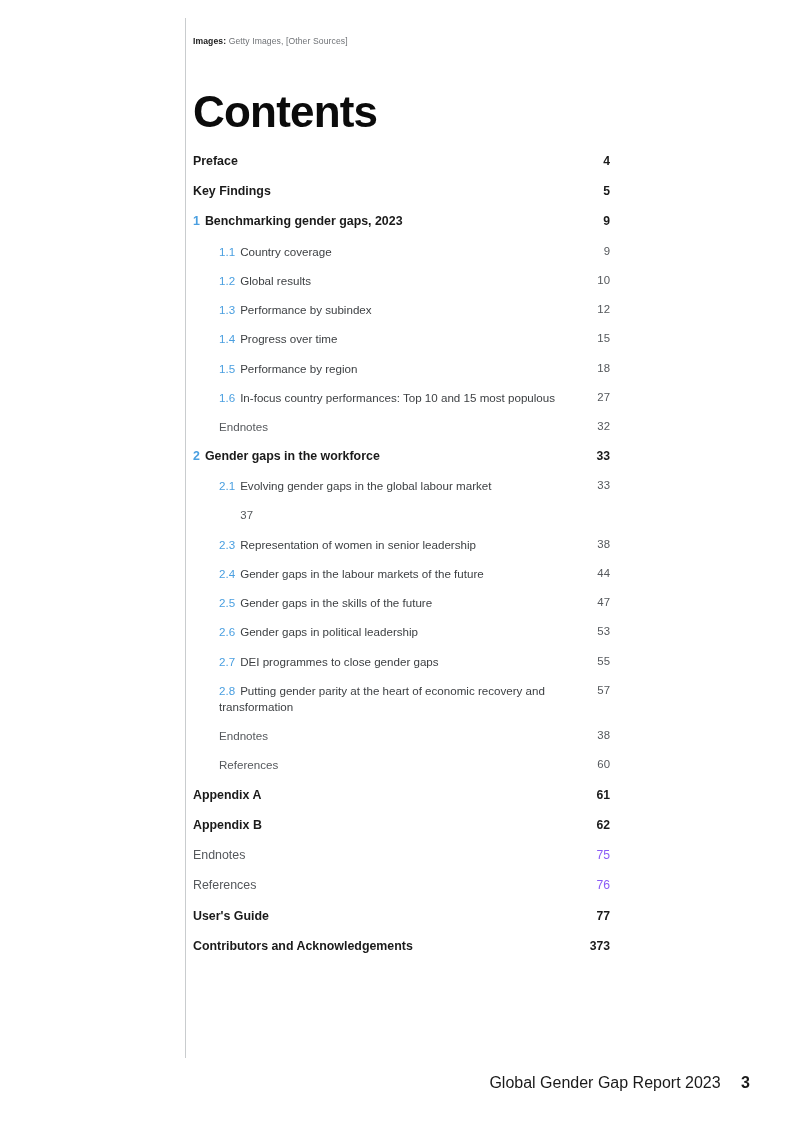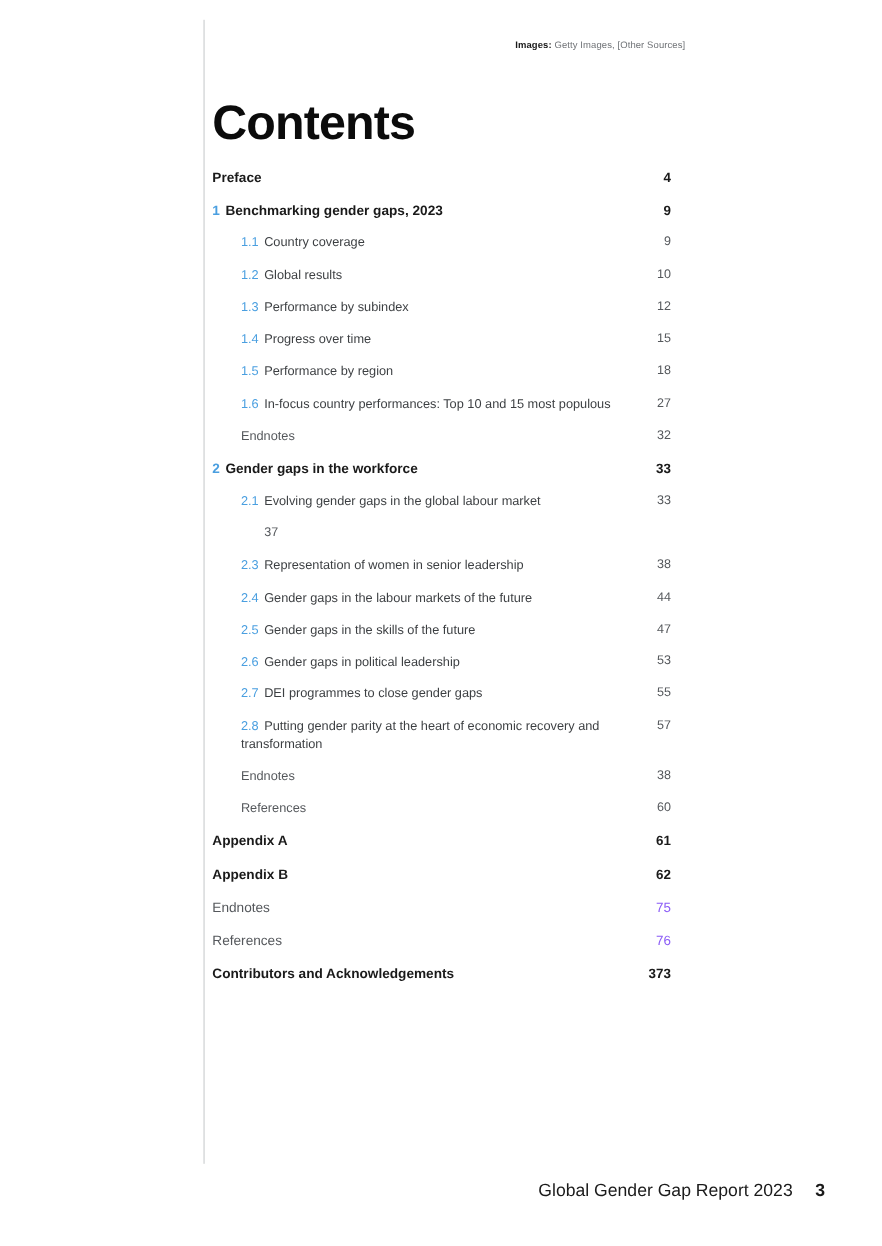--- a/index.html
+++ b/index.html
@@ -38,21 +38,20 @@
     top: 18px;
     width: 430px;
   }
 
   .credit {
     font-size: 8.6px;
     color: #6f7276;
     letter-spacing: 0.1px;
     margin-top: 18px;
     white-space: nowrap;
-    text-align: right;
   }
   .credit b {
     color: #1a1a1a;
     font-weight: 700;
   }
 
   h1.title {
     font-size: 44px;
     font-weight: 700;
     letter-spacing: -0.8px;
@@ -184,20 +183,24 @@
       <span>Getty Images, [Other Sources]</span>
     </div>
     <h1 class="title">Contents</h1>
   </div>
 
   <div class="toc" id="toc-list">
       <div class="row lvl0">
         <div class="label"><span>Preface</span></div>
         <div class="page-num">4</div>
       </div>
+      <div class="row lvl0">
+        <div class="label"><span>Key Findings</span></div>
+        <div class="page-num">5</div>
+      </div>
       <div class="row lvl1">
         <div class="label"><span class="num">1</span><span>Benchmarking gender gaps, 2023</span></div>
         <div class="page-num">9</div>
       </div>
       <div class="row lvl2">
         <div class="label"><span class="num">1.1</span><span>Country coverage</span></div>
         <div class="page-num">9</div>
       </div>
       <div class="row lvl2">
         <div class="label"><span class="num">1.2</span><span>Global results</span></div>
@@ -274,20 +277,24 @@
         <div class="label"><span>Appendix B</span></div>
         <div class="page-num">62</div>
       </div>
       <div class="row lvl0light">
         <div class="label"><span>Endnotes</span></div>
         <div class="page-num">75</div>
       </div>
       <div class="row lvl0light">
         <div class="label"><span>References</span></div>
         <div class="page-num">76</div>
+      </div>
+      <div class="row lvl0">
+        <div class="label"><span>User's Guide</span></div>
+        <div class="page-num">77</div>
       </div>
       <div class="row lvl0">
         <div class="label"><span>Contributors and Acknowledgements</span></div>
         <div class="page-num">373</div>
       </div>
     </div>
 
   <div class="footer">
     <span>Global Gender Gap Report 2023</span>
     <span class="fpage">3</span>

